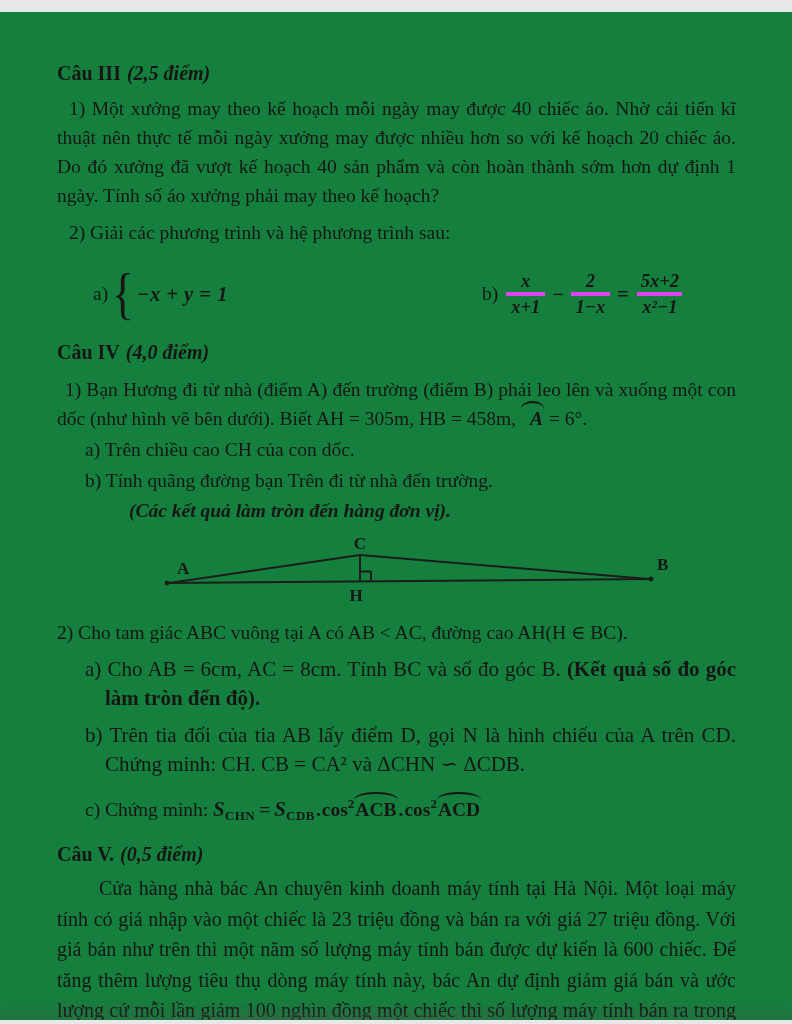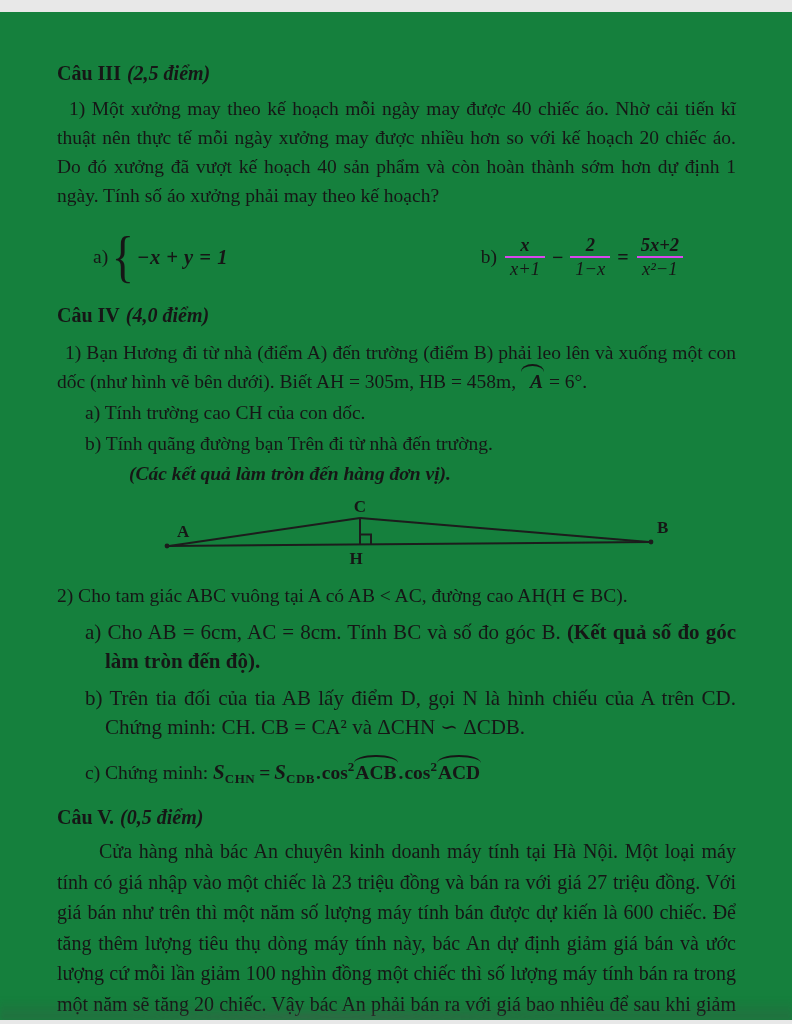--- a/index.html
+++ b/index.html
@@ -28,21 +28,21 @@
   
   .eq-row { display:flex; align-items:center; margin:10px 0 8px 0; min-height:74px; }
   .eq-a { display:flex; align-items:center; margin-left:36px; }
   .eq-label { font-size:19.5px; margin-right:1px; }
   .brace { font-size:58px; font-weight:400; line-height:0.9; transform:scaleX(.8); display:inline-block; }
   .sys { display:flex; flex-direction:column; }
   .math { font-style:italic; font-weight:700; font-size:20.5px; line-height:30px; letter-spacing:.5px; }
   .eq-b { display:flex; align-items:center; margin-left:auto; margin-right:52px; gap:7px; }
   .frac { display:inline-flex; flex-direction:column; align-items:center; }
   .frac .num { font-style:italic; font-weight:700; font-size:18.5px; line-height:21px; padding:0 5px; }
-  .frac .den { font-style:italic; font-weight:400; font-size:18.5px; line-height:22px; padding:0 5px; border-top:2px solid #d946ef; }
+  .frac .den { font-style:italic; font-weight:700; font-size:18.5px; line-height:22px; padding:0 5px; border-top:4px solid #d946ef; }
   .op { font-weight:700; font-size:20px; font-style:normal; }
 
   
   .list-item { font-size:19.5px; line-height:28px; margin:3px 0 0 28px; }
   .note-italic { font-style:italic; font-weight:600; font-size:19.5px; line-height:28px; margin:2px 0 0 72px; }
 
   .diagram { display:block; margin:13px 0 4px 93px; }
   .diagram line, .diagram path { stroke:#1c1c1c; stroke-width:2; fill:none; }
   .diagram circle { fill:#1c1c1c; }
   .diagram text { font-family:"Liberation Serif","DejaVu Serif",serif; font-weight:700; font-size:17px; fill:#161616; }
@@ -83,20 +83,21 @@
 <body>
 
 <div class="page">
   <div class="content">
 
     <div class="heading">
       <span class="h-title">Câu III</span><span class="h-points">(2,5 điểm)</span>
     </div>
 
     <p class="para indent">1) Một xưởng may theo kế hoạch mỗi ngày may được 40 chiếc áo. Nhờ cải tiến kĩ thuật nên thực tế mỗi ngày xưởng may được nhiều hơn so với kế hoạch 20 chiếc áo. Do đó xưởng đã vượt kế hoạch 40 sản phẩm và còn hoàn thành sớm hơn dự định 1 ngày. Tính số áo xưởng phải may theo kế hoạch?</p>
+    <p class="para indent">2) Giải các phương trình và hệ phương trình sau:</p>
 
     <div class="eq-row">
       <div class="eq-a">
         <span class="eq-label">a)</span>
         <span class="brace">{</span>
         <span class="sys">
           <span class="math">−x + y = 1</span>
         </span>
       </div>
       <div class="eq-b">
@@ -117,21 +118,21 @@
         </span>
       </div>
     </div>
 
     <div class="heading">
       <span class="h-title">Câu IV</span><span class="h-points">(4,0 điểm)</span>
     </div>
 
     <p class="para" style="text-indent:8px; margin-top:10px;"><span>1)  Bạn Hương đi từ nhà (điểm A) đến trường (điểm B) phải leo lên và xuống một con dốc (như hình vẽ bên dưới). Biết AH = 305m, HB = 458m, </span><span class="widehat mvar" style="font-size:19.5px;">A</span><span> = 6°.</span></p>
 
-    <div class="list-item">a)  Tính trường cao CH của con dốc.</div>
+    <div class="list-item">a)  Trên chiều cao CH của con dốc.</div>
     <div class="list-item">b)  Tính quãng đường bạn Trên đi từ nhà đến trường.</div>
     <div class="note-italic">(Các kết quả làm tròn đến hàng đơn vị).</div>
 
     <svg class="diagram" viewBox="0 0 530 72" width="530" height="72">
       <line x1="17" y1="45" x2="501" y2="41"></line>
       <line x1="19" y1="45" x2="210" y2="17"></line>
       <line x1="210" y1="17" x2="499" y2="41"></line>
       <line x1="210" y1="17" x2="210" y2="43.5"></line>
       <path d="M210 33.5 H221 V43.6"></path>
       <circle cx="17" cy="45" r="2.4"></circle>

